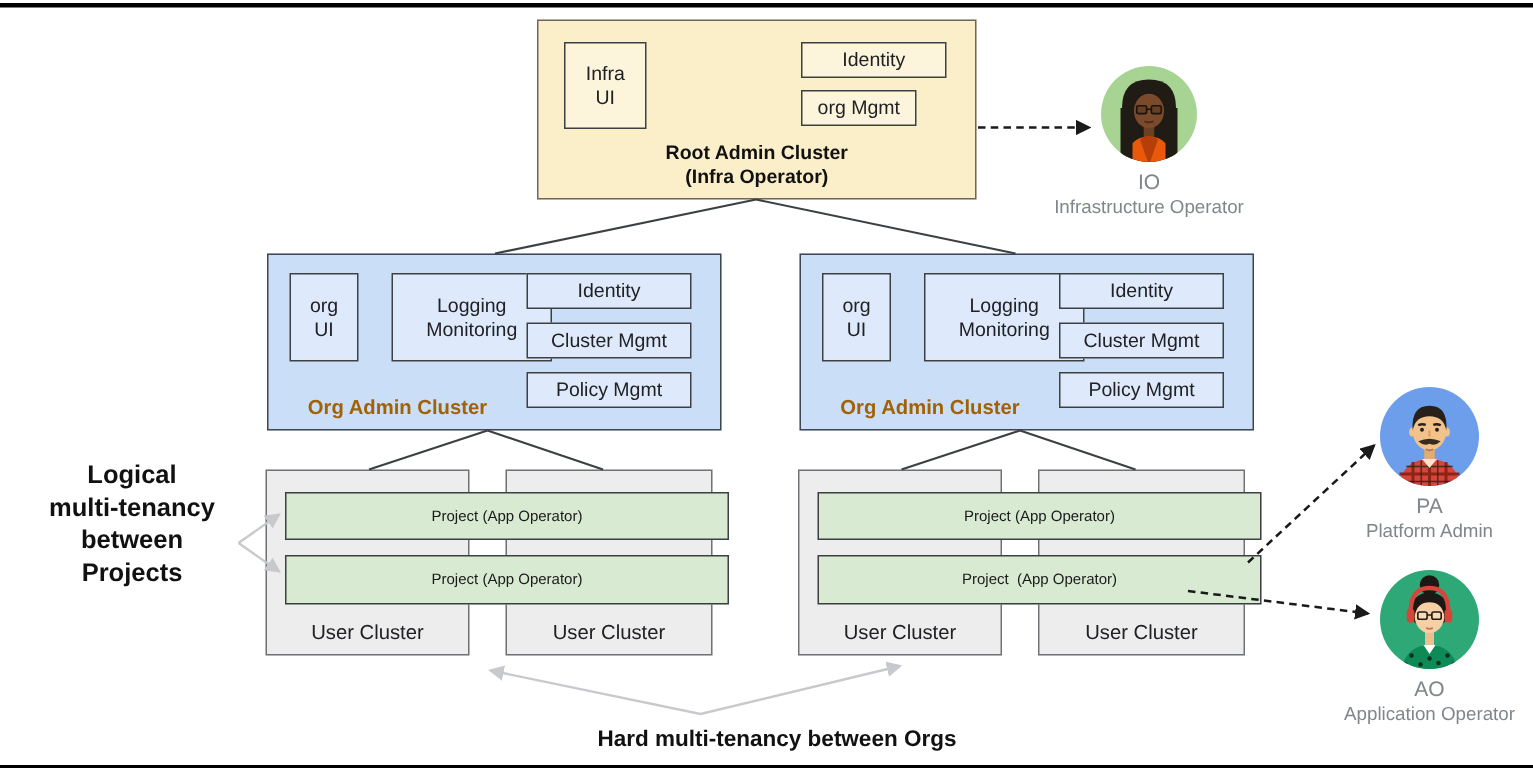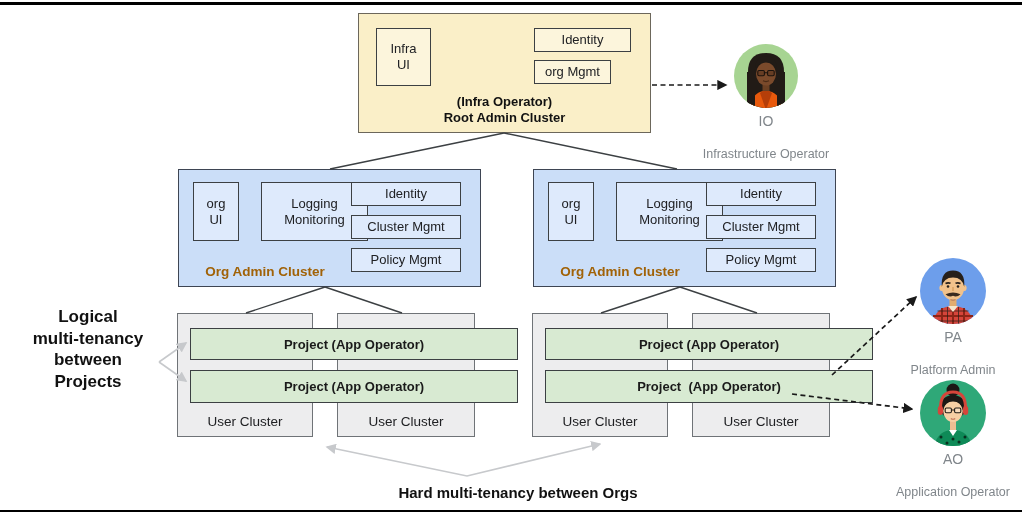--- a/index.html
+++ b/index.html
@@ -36,55 +36,55 @@
   .root-title { position:absolute; left:0; right:0; top:80px; text-align:center; font-weight:bold; font-size:13px; line-height:16px; color:#111; }
   .org-title  { position:absolute; left:0; width:172px; top:94px; text-align:center; font-weight:bold; font-size:13.5px; color:#a16207; }
 
   .user-group { position:absolute; top:313px; width:300px; height:124px; }
   .user-group.left  { left:177px; }
   .user-group.right { left:532px; }
   .uc { position:absolute; top:0; height:124px; background:var(--user-cluster-fill); border:1.4px solid var(--user-cluster-border);
         display:flex; align-items:flex-end; justify-content:center; padding-bottom:7px; font-size:13.5px; color:var(--text-dark); }
   .uc1 { left:0; width:136px; }
   .uc2 { left:160px; width:138px; }
-  .project { position:absolute; left:13px; width:328px; background:var(--project-fill); border:1.4px solid var(--module-border);
-             display:flex; align-items:center; justify-content:center; font-weight:bold; font-size:13px; color:#1a1a1a; white-space:pre; }
+  .project { position:absolute; left:13px; width:296px; background:var(--project-fill); border:1.4px solid var(--module-border);
+             display:flex; align-items:center; justify-content:center; font-weight:normal; font-size:10px; color:#1a1a1a; white-space:pre; }
   .p1 { top:15px; height:32px; }
   .p2 { top:57px; height:33px; }
 
   .note { position:absolute; font-weight:bold; color:#111; text-align:center; white-space:pre-line; }
   .note-left   { left:8px; top:306px; width:160px; font-size:17px; line-height:21.5px; }
   .note-bottom { left:218px; top:484px; width:600px; font-size:15px; }
 
   .persona { position:absolute; width:164px; text-align:center; }
   .persona svg { display:block; margin:0 auto; }
   .persona-name { margin-top:5px; font-size:14px; color:var(--persona-text); }
-  .persona-role { margin-top:18px; font-size:12.5px; color:var(--persona-text); }
+  .persona-role { margin-top:2px; font-size:12.5px; color:var(--persona-text); }
   .persona.io { left:684px; top:44px; }
   .persona.pa { left:871px; top:258px; }
   .persona.ao { left:871px; top:380px; }
 
   .overlay { position:absolute; left:0; top:0; width:1022px; height:513px; pointer-events:none; }
 </style>
 </head>
 <body>
 
 <div class="canvas">
 
   <div class="frame top"></div>
   <div class="frame bottom"></div>
 
   <div class="cluster root">
     <div class="module m-infra">Infra
 UI</div>
     <div class="module m-ident-r">Identity</div>
     <div class="module m-orgmgmt">org Mgmt</div>
     <div class="root-title">
+      <div>Root Admin Cluster</div>
       <div>(Infra Operator)</div>
-      <div>Root Admin Cluster</div>
     </div>
   </div>
 
   <div class="cluster org left">
     <div class="module m-orgui">org
 UI</div>
     <div class="module m-logging">Logging
 Monitoring</div>
     <div class="module m-ident">Identity</div>
     <div class="module m-clmgmt">Cluster Mgmt</div>

